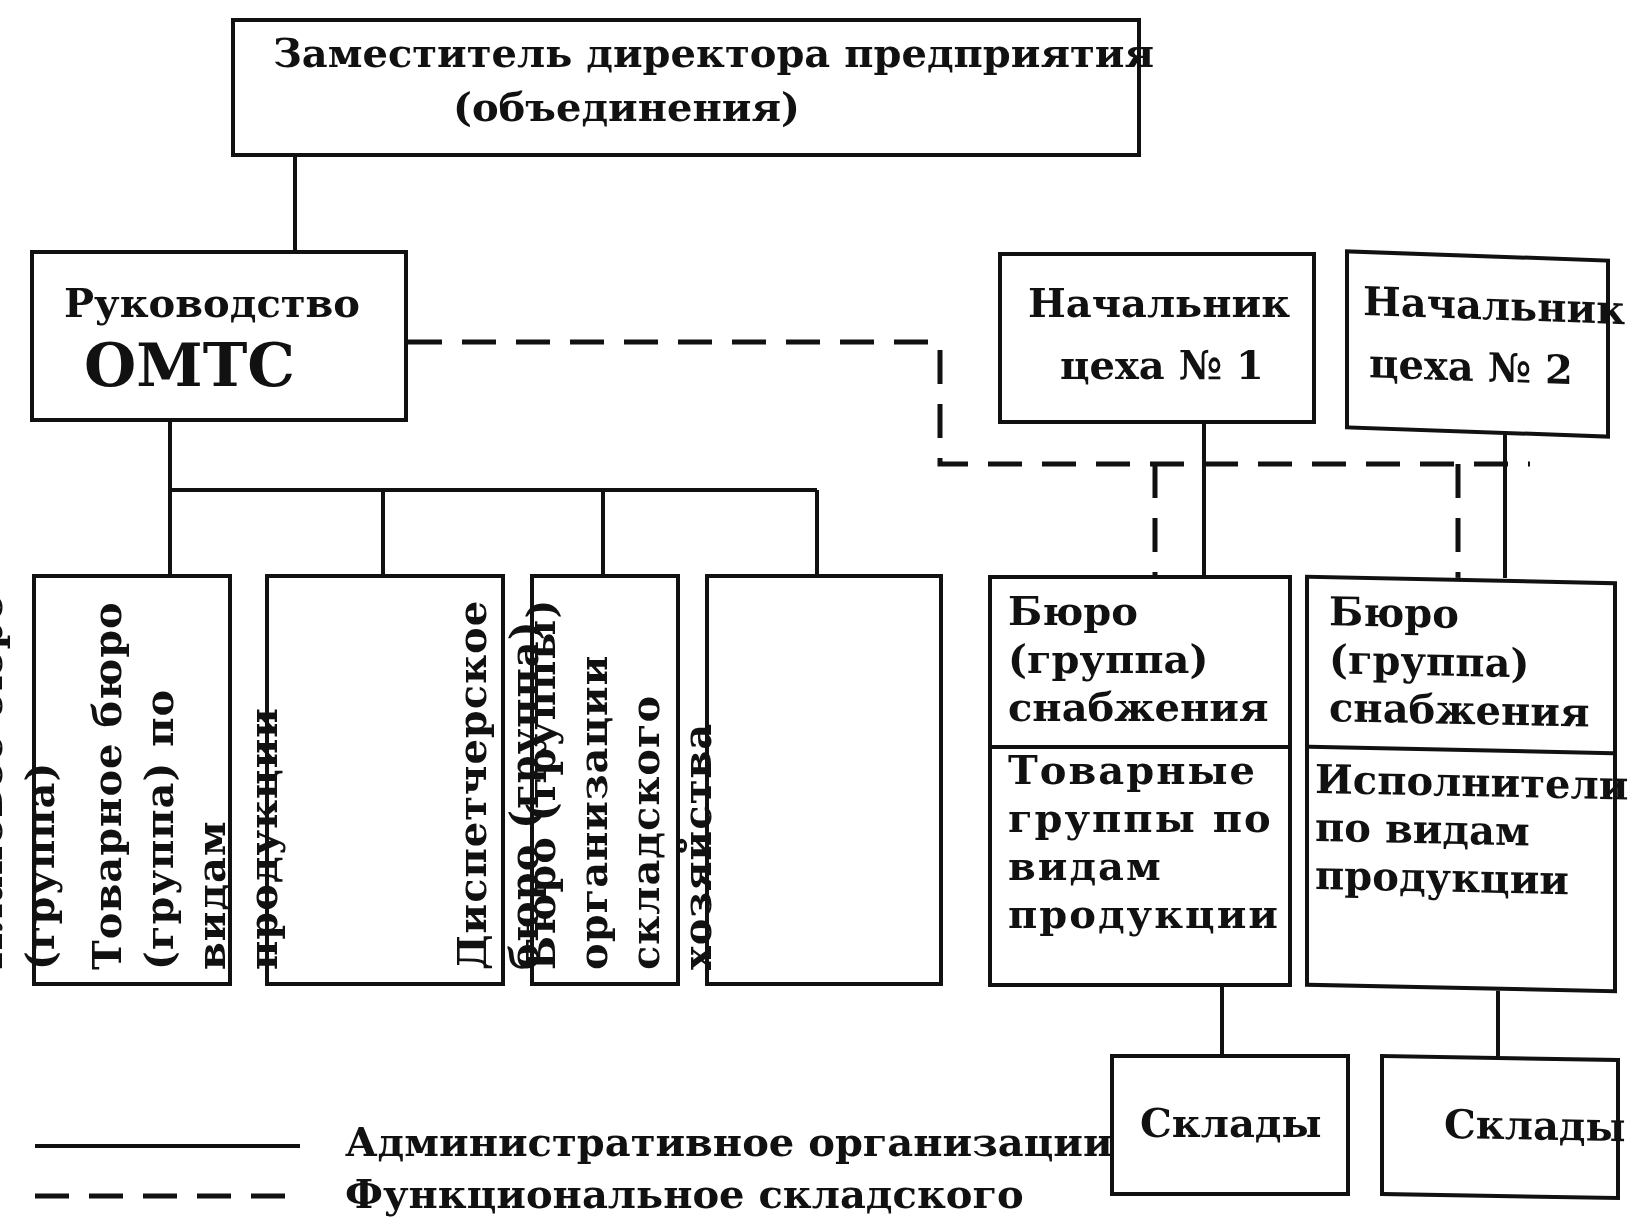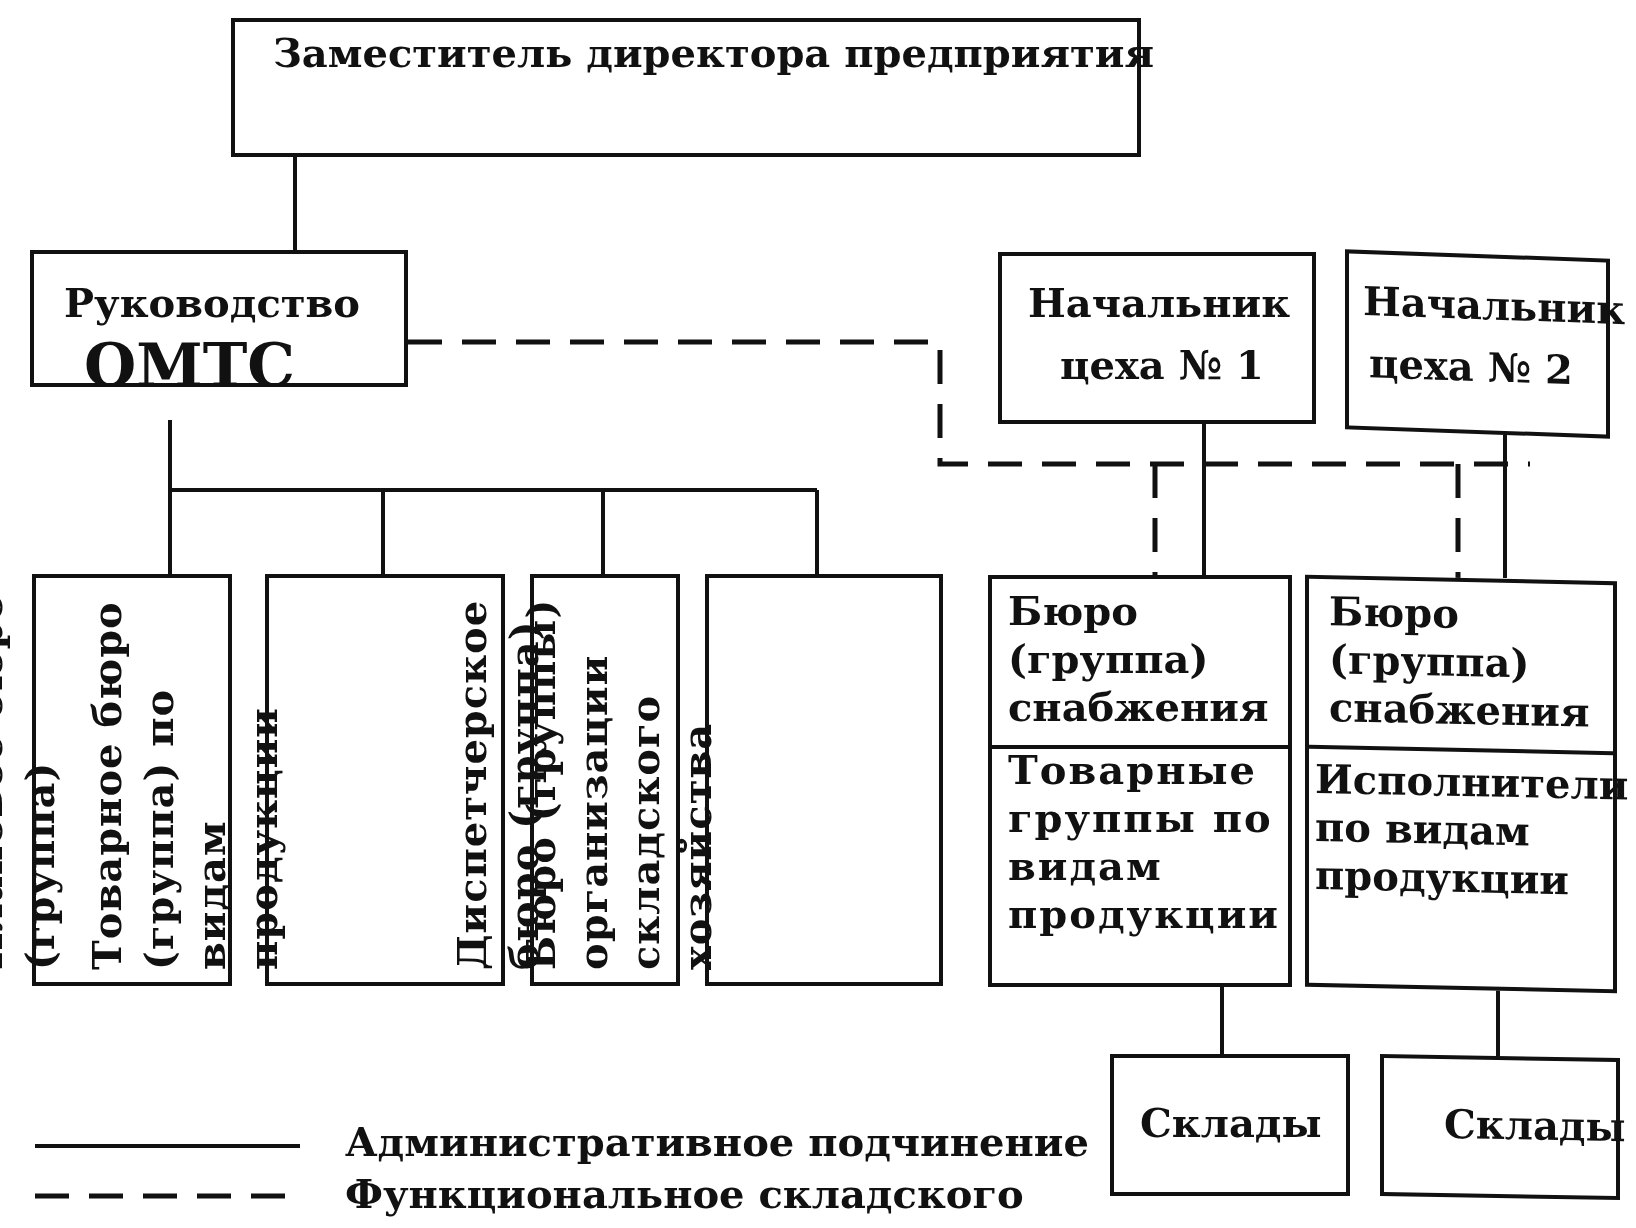--- a/index.html
+++ b/index.html
@@ -35,23 +35,24 @@
   <g stroke="#111" stroke-width="5" fill="none" stroke-dasharray="34 20">
     <polyline points="408,342 940,342 940,464 1530,464"></polyline>
     <line x1="1155" y1="464" x2="1155" y2="575"></line>
     <line x1="1458" y1="464" x2="1458" y2="578"></line>
     <line x1="35" y1="1196" x2="300" y2="1196"></line>
   </g>
 </svg>
 
 <div class="box" style="left:231px; top:18px; width:910px; height:139px;">
   <div class="txt hdr" style="left:38px; top:8px;">Заместитель директора предприятия</div>
+  <div class="txt hdr" style="left:218px; top:62px;">(объединения)</div>
 </div>
 
-<div class="box" style="left:30px; top:250px; width:378px; height:137px;">
+<div class="box" style="left:30px; top:250px; width:378px; height:172px;">
   <div class="txt hdr" style="left:30px; top:26px;">Руководство</div>
   <div class="txt hdr" style="left:50px; top:88px; font-size:60px;">ОМТС</div>
 </div>
 
 <div class="box" style="left:998px; top:252px; width:318px; height:172px;">
   <div class="txt hdr" style="left:26px; top:24px;">Начальник</div>
   <div class="txt hdr" style="left:58px; top:86px;">цеха № 1</div>
 </div>
 
 <div class="box" style="left:1345px; top:254px; width:265px; height:180px; transform:skewY(2deg);">
@@ -105,14 +106,14 @@
 </div>
 
 <div class="box" style="left:1110px; top:1054px; width:240px; height:142px;">
   <div class="txt hdr" style="left:26px; top:42px;">Склады</div>
 </div>
 
 <div class="box" style="left:1380px; top:1056px; width:240px; height:142px; transform:skewY(1deg);">
   <div class="txt hdr" style="left:60px; top:42px;">Склады</div>
 </div>
 
-<div class="legend-text" style="left:345px; top:1118px;">Административное подчинение</div>
+<div class="legend-text" style="left:345px; top:1118px;">Административное организации</div>
 <div class="legend-text" style="left:345px; top:1170px;">Функциональное складского</div>
 
 </body></html>

